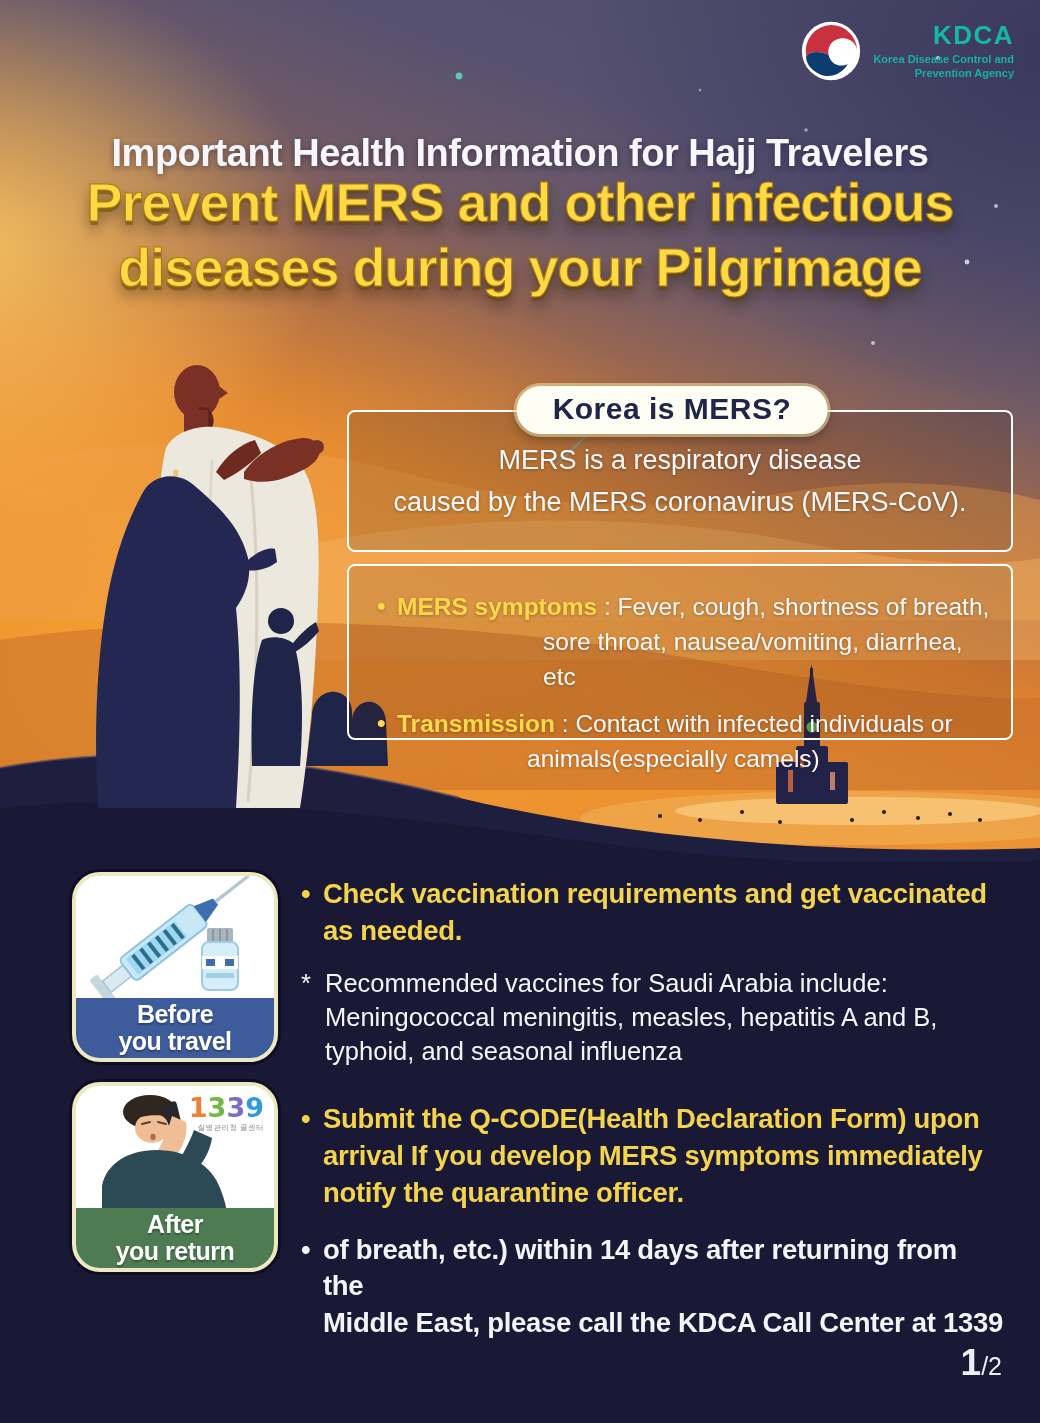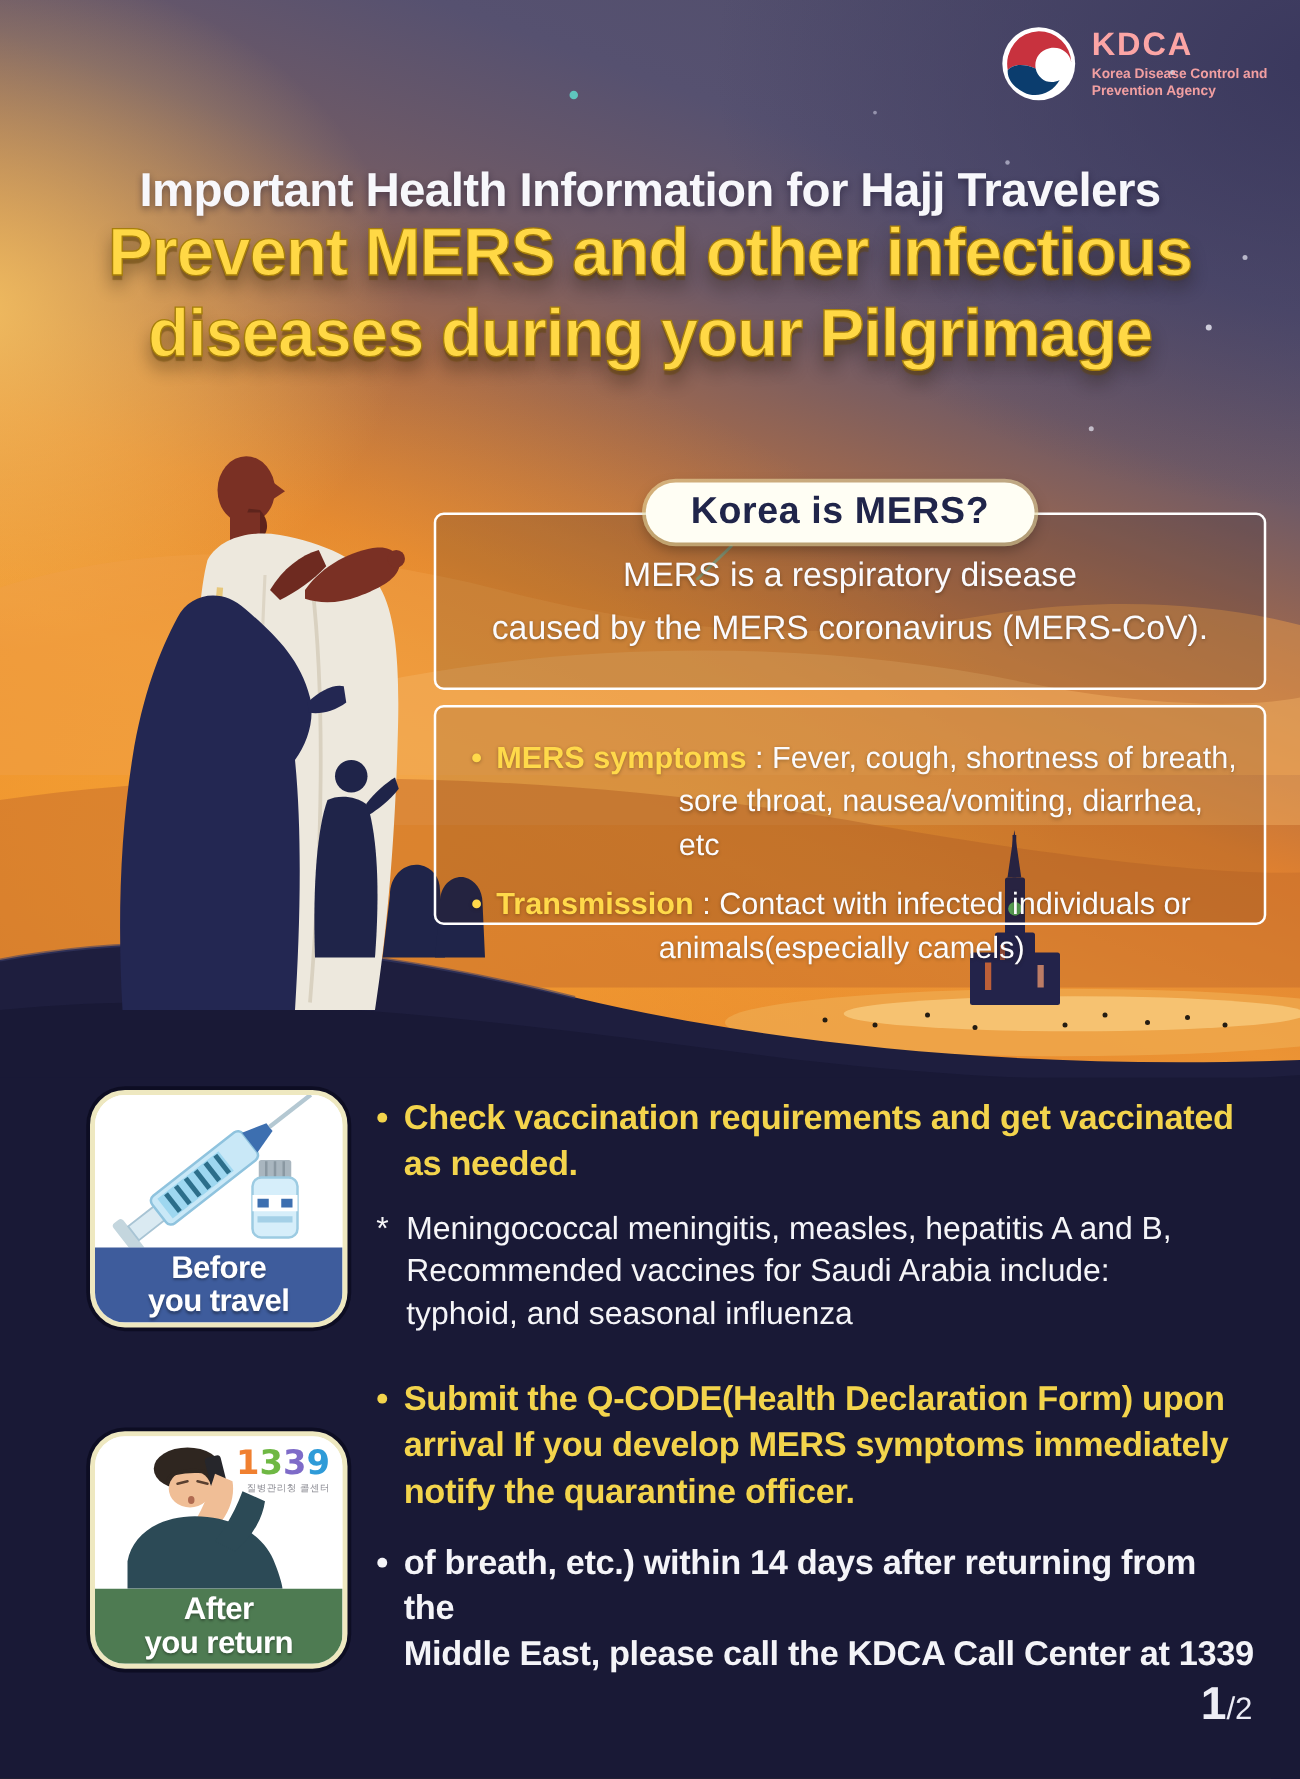--- a/index.html
+++ b/index.html
@@ -14,21 +14,21 @@
     background:
       radial-gradient(ellipse 720px 520px at 102% 6%, rgba(56,54,92,0.92), rgba(56,54,92,0) 68%),
       radial-gradient(ellipse 540px 430px at -2% 28%, rgba(247,199,102,0.85), rgba(247,199,102,0) 64%),
       radial-gradient(ellipse 950px 640px at 16% 80%, rgba(246,162,50,0.9), rgba(246,162,50,0) 72%),
       linear-gradient(200deg, #514E6C 6%, #565170 20%, #6F5A66 32%, #A86B49 44%, #DE8030 56%, #EC9434 68%, #E6862C 82%, #D97B28 96%);
   }
   .scene { position:absolute; top:0; left:0; }
 
   
   .logo { position:absolute; top:20px; right:26px; display:flex; align-items:center; gap:11px; }
-  .logo-text { color:#fca5a5; }
+  .logo-text { color:#14b8a6;text-align:right; }
   .logo-acronym { font-size:26px; font-weight:800; letter-spacing:1.5px; line-height:1; }
   .logo-name { font-size:11px; font-weight:700; line-height:1.3; margin-top:4px; opacity:.95; }
 
   .subtitle {
     position:absolute; top:132px; left:0; width:100%; text-align:center;
     color:#F7F7FB; font-size:38px; font-weight:700; letter-spacing:-0.5px;
     text-shadow:0 2px 6px rgba(20,15,40,.45);
   }
   .title {
     position:absolute; top:170px; left:0; width:100%; text-align:center;
@@ -74,21 +74,21 @@
     box-shadow:0 0 0 3px rgba(8,8,26,.65); z-index:5;
   }
   .card-art { position:absolute; top:0; left:0; right:0; height:122px; background:#FFFFFF; }
   .card-band {
     position:absolute; left:0; right:0; top:122px; bottom:0;
     display:flex; flex-direction:column; align-items:center; justify-content:center;
     color:#FFFFFF; font-weight:800; font-size:25px; line-height:1.1;
     text-shadow:0 2px 2px rgba(0,0,0,.3); letter-spacing:-0.5px;
   }
   .card-before { top:872px; } .card-before .card-band { background:#3E5C9C; }
-  .card-after  { top:1145px;padding-left:46px; } .card-after  .card-band { background:#4E7B52; }
+  .card-after  { top:1082px;padding-left:46px; } .card-after  .card-band { background:#4E7B52; }
 
   .call-logo { position:absolute; top:8px; right:10px; text-align:center; line-height:1; }
   .call-digits span { font-size:27px; font-weight:800; font-family:"DejaVu Sans", sans-serif; }
   .call-digits .d1 { color:#F08030; } .call-digits .d2 { color:#6FB844; }
   .call-digits .d3 { color:#7E6BC8; } .call-digits .d4 { color:#2F9BD8; }
   .call-caption { font-size:7.5px; color:#8A8A92; margin-top:3px; letter-spacing:.5px;text-align:right; }
 
   
   .copy { position:absolute; left:301px; width:702px; z-index:5; }
   .copy-1 { top:876px; } .copy-2 { top:1101px; }
@@ -283,22 +283,22 @@
     <div class="bullet-item bullet-yellow">
       <span>•</span>
       <div>
         <div>Check vaccination requirements and get vaccinated</div>
         <div>as needed.</div>
       </div>
     </div>
     <div class="note">
       <span>*</span>
       <div>
+        <div>Recommended vaccines for Saudi Arabia include:</div>
         <div>Meningococcal meningitis, measles, hepatitis A and B,</div>
-        <div>Recommended vaccines for Saudi Arabia include:</div>
         <div>typhoid, and seasonal influenza</div>
       </div>
     </div>
   </div>
 
   <div class="card card-after">
     <div class="card-art">
       <svg width="198" height="122" viewBox="0 0 198 122">
         <ellipse cx="74" cy="26" rx="27" ry="17" fill="#2F2620"></ellipse>
         <ellipse cx="76" cy="42" rx="17" ry="15" fill="#F0BE96"></ellipse>

